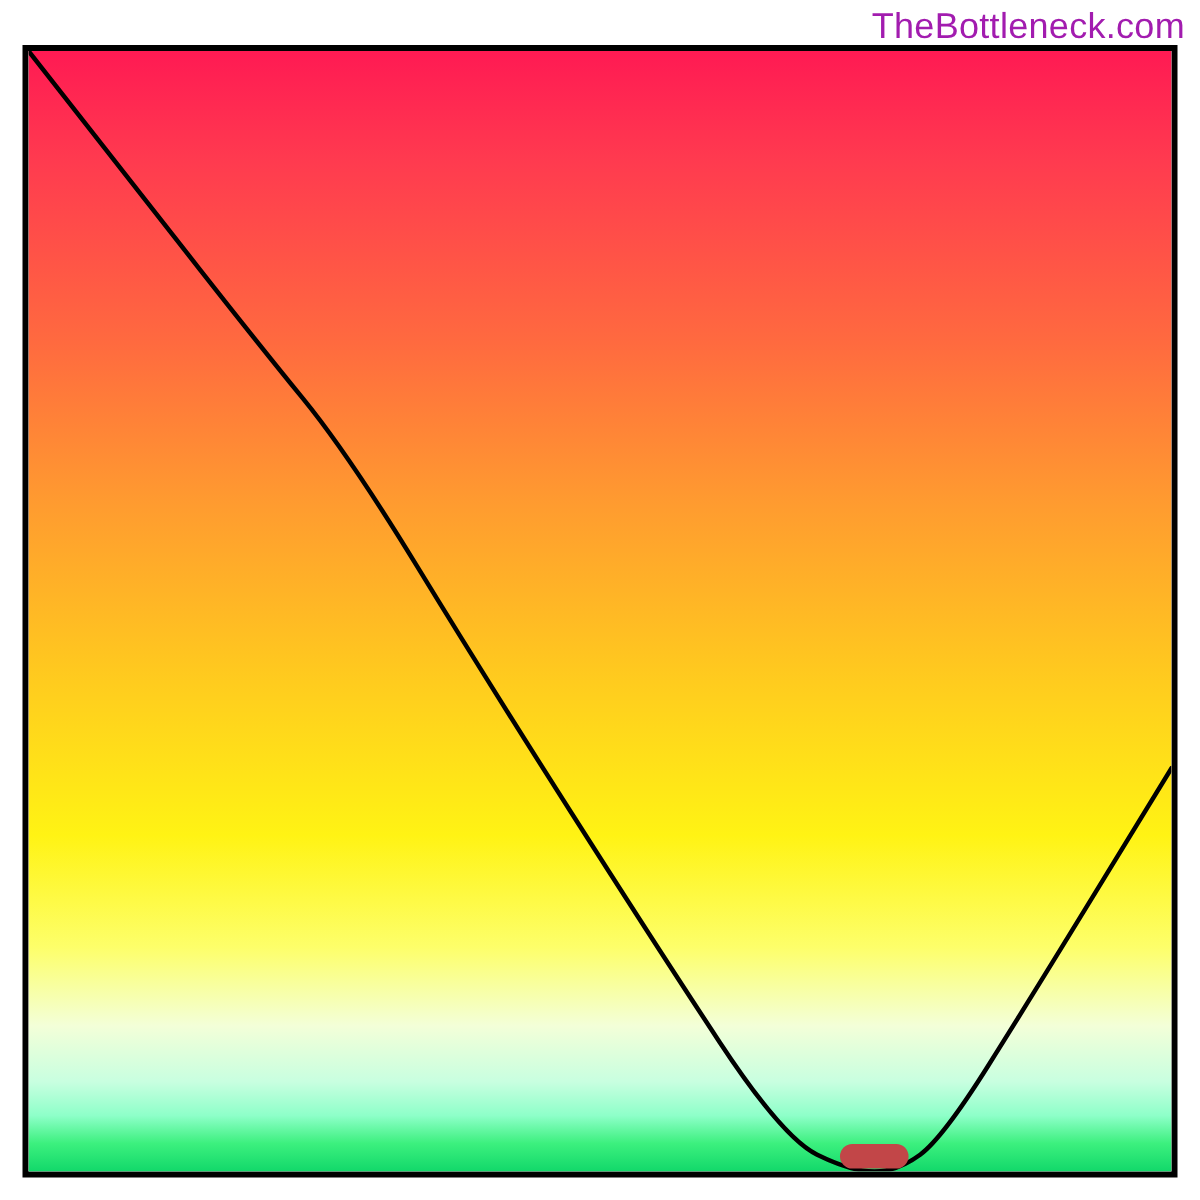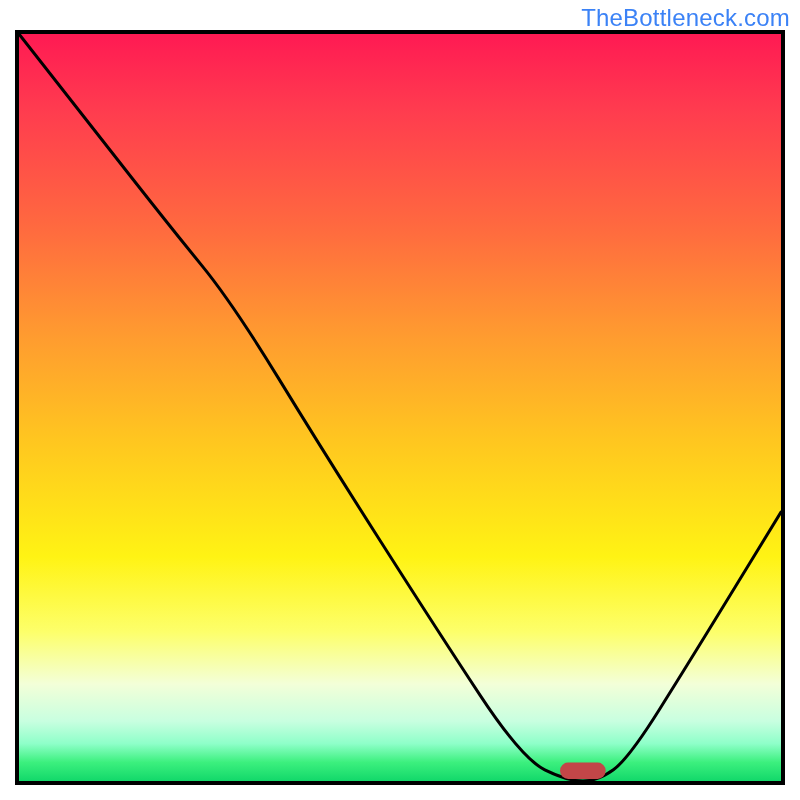--- a/index.html
+++ b/index.html
@@ -12,21 +12,21 @@
   }
   .stage {
     position: relative;
     width: 800px;
     height: 800px;
   }
   .watermark {
     position: absolute;
     top: 4px;
     right: 10px;
-    color: #3b82f6;
+    color: #a21caf;
     font-size: 24px;
     font-weight: 500;
     letter-spacing: 0.2px;
   }
   .plot-frame {
     position: absolute;
     left: 15px;
     top: 30px;
     width: 770px;
     height: 755px;

